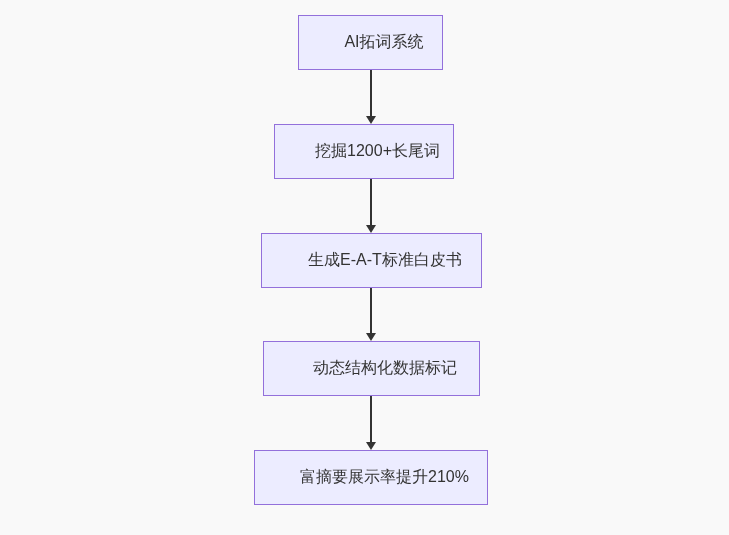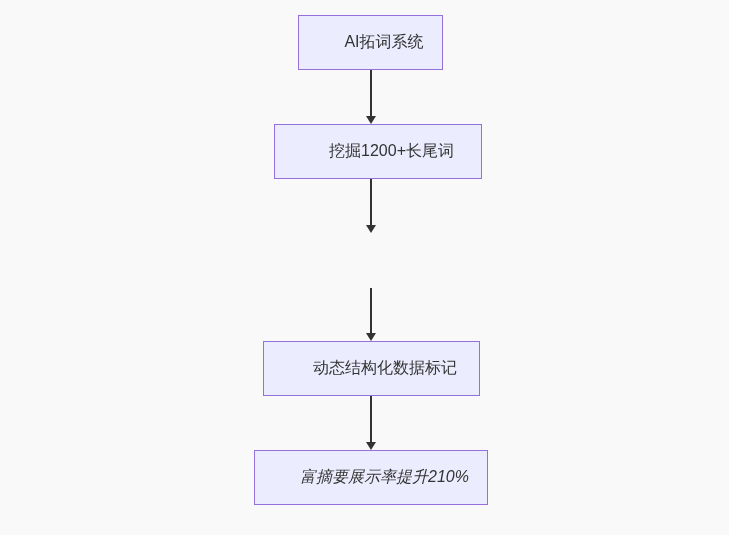--- a/index.html
+++ b/index.html
@@ -29,24 +29,24 @@
     display: flex;
     align-items: center;
     justify-content: center;
     color: var(--text);
     font-size: 16px;
     white-space: nowrap;
     text-align: center;
     padding-left: 27px;
   }
   .node-1 { left: 298px; top: 15px;  width: 145px; }
-  .node-2 { left: 274px; top: 124px; width: 208px; }
+  .node-2 { left: 274px; top: 124px; width: 180px; }
   .node-3 { left: 261px; top: 233px; width: 221px; }
   .node-4 { left: 263px; top: 341px; width: 217px; }
-  .node-5 { left: 254px; top: 450px; width: 234px; font-style: italic; }
+  .node-5 { left: 254px; top: 450px; width: 234px; }
   .edge {
     position: absolute;
     left: 371px;
     transform: translateX(-50%);
     display: flex;
     flex-direction: column;
     align-items: center;
   }
   .edge-1 { top: 70px; }
   .edge-2 { top: 179px; }
@@ -81,20 +81,23 @@
 
   <div class="node node-2">
     <span>挖掘1200+长尾词</span>
   </div>
 
   <div class="edge edge-2">
     <div class="edge-line"></div>
     <div class="edge-head"></div>
   </div>
 
+  <div class="node node-3">
+    <span>生成E-A-T标准白皮书</span>
+  </div>
 
   <div class="edge edge-3">
     <div class="edge-line"></div>
     <div class="edge-head"></div>
   </div>
 
   <div class="node node-4">
     <span>动态结构化数据标记</span>
   </div>
 

